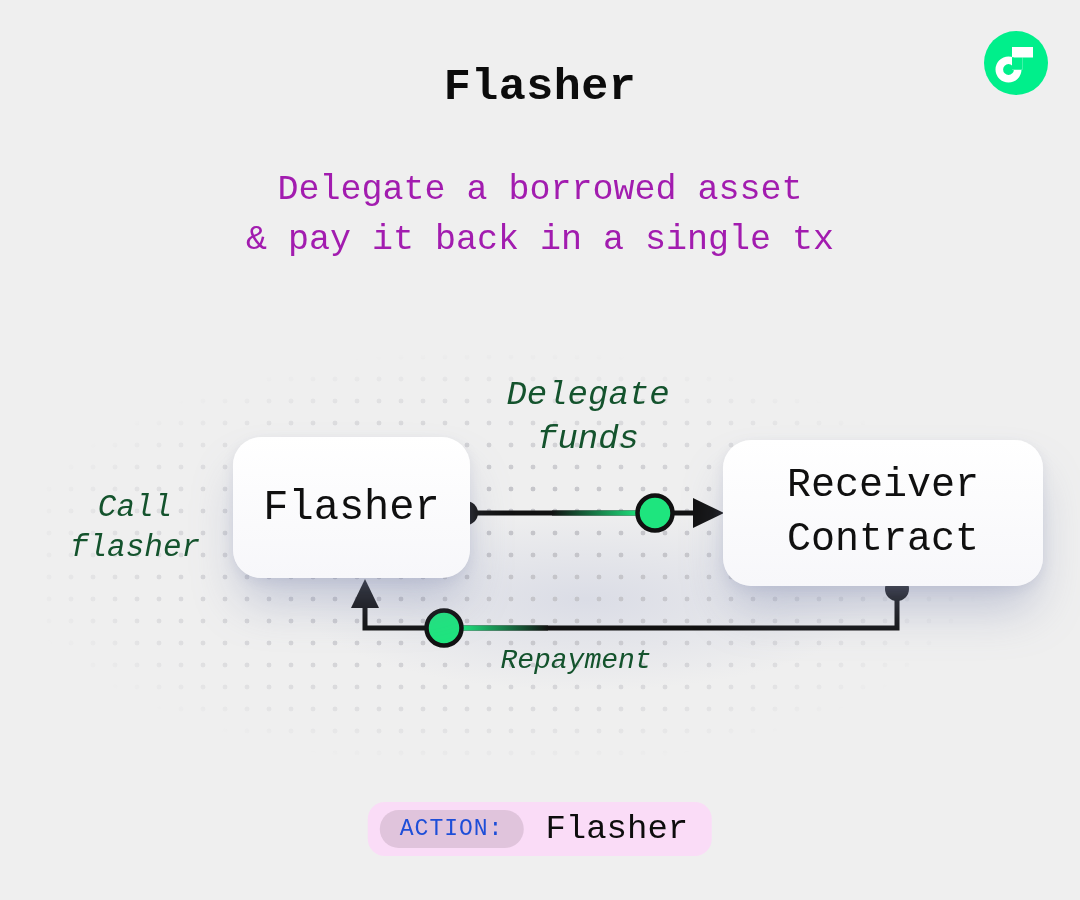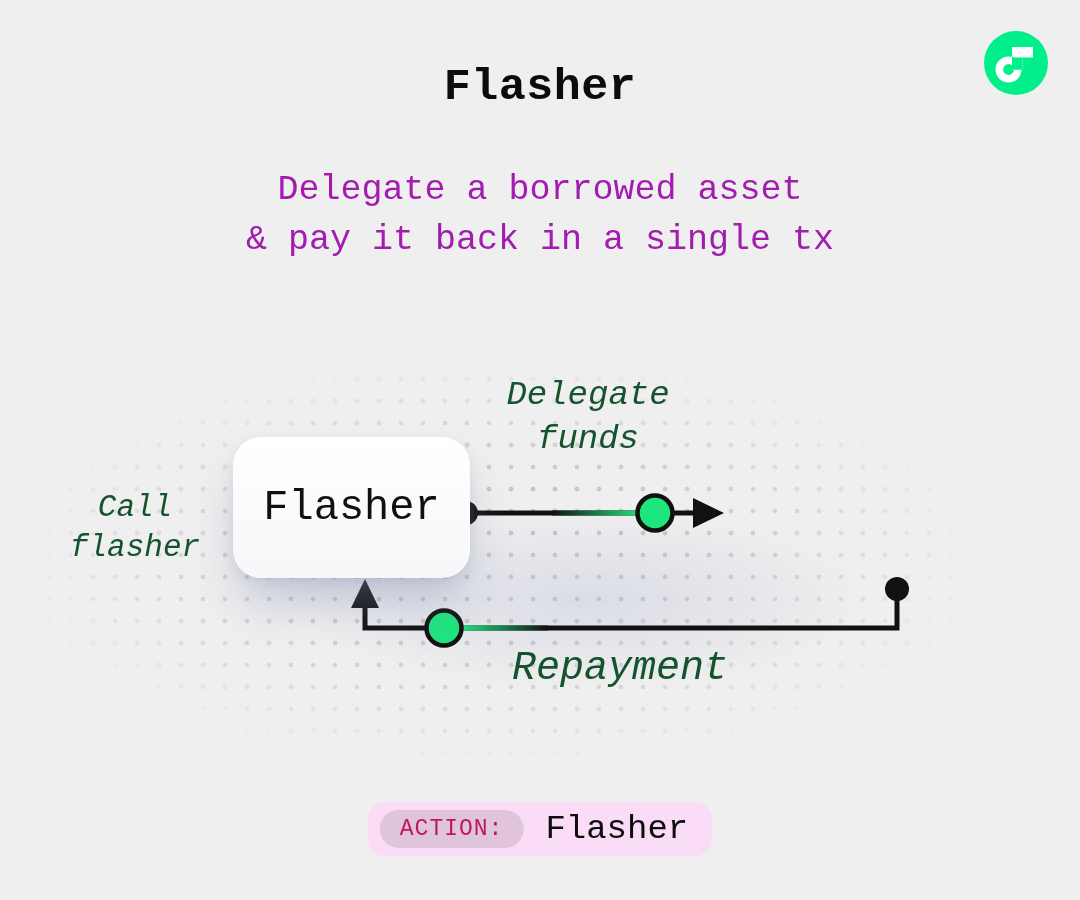--- a/index.html
+++ b/index.html
@@ -41,30 +41,30 @@
     box-shadow:0 30px 48px -8px rgba(128,138,176,.42),0 4px 12px rgba(128,138,176,.16);
   }
   .node-flasher{left:233px;top:437px;width:237px;height:141px;font-size:42px;}
   .node-receiver{left:723px;top:440px;width:320px;height:146px;font-size:40px;line-height:1.35;}
   
   .wire-label{
     position:absolute;text-align:center;font-style:italic;font-weight:500;color:#14532d;line-height:1.28;
   }
   .label-call{left:30px;top:488px;width:210px;font-size:31px;}
   .label-delegate{left:458px;top:374px;width:260px;font-size:34px;}
-  .label-repayment{left:460px;top:643px;width:320px;font-size:40px;}
+  .label-repayment{left:416px;top:643px;width:320px;font-size:28px;}
   
   .action-bar{
     position:absolute;left:50%;top:802px;transform:translateX(-50%);
     display:flex;align-items:center;gap:22px;
     background:#fadcf7;border-radius:17px;padding:8px 24px 8px 12px;height:54px;box-sizing:border-box;
   }
   .action-chip{
     background:#e0c4dc;border-radius:999px;padding:6px 20px;
-    font-size:23px;letter-spacing:1px;color:#be185d;font-weight:400;
+    font-size:23px;letter-spacing:1px;color:#1d4ed8;font-weight:400;
   }
   .action-value{font-size:34px;color:#0d0d0d;}
 </style>
 </head>
 <body>
 
 <div class="canvas">
 
   <div class="title">Flasher</div>
   <div class="subtitle">
@@ -108,20 +108,26 @@
       <line x1="461" y1="628" x2="548" y2="628" stroke="url(#trailBottom)" stroke-width="5"></line>
       <polygon points="365,579 351,608 379,608" fill="#111111"></polygon>
       <circle cx="897" cy="589" r="12" fill="#111111"></circle>
       <circle cx="444" cy="628" r="17.5" stroke="#111111" stroke-width="4.5" fill="#1ee57e"></circle>
     </g>
   </svg>
 
   <div class="node node-flasher">
     <span>Flasher</span>
   </div>
+  <div class="node node-receiver">
+    <span>
+      <span>Receiver</span><br>
+      <span>Contract</span>
+    </span>
+  </div>
 
   <div class="wire-label label-call">
     <span>Call</span><br>
     <span>flasher</span>
   </div>
   <div class="wire-label label-delegate">
     <span>Delegate</span><br>
     <span>funds</span>
   </div>
   <div class="wire-label label-repayment">Repayment</div>

